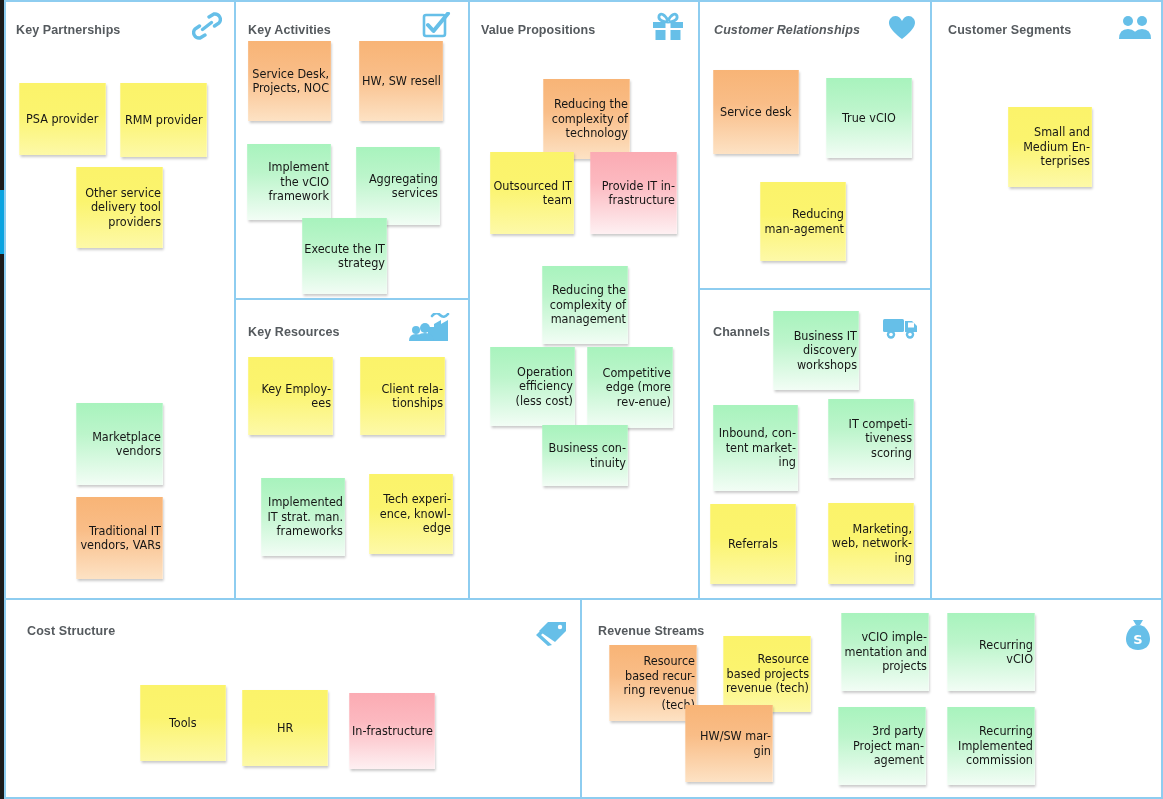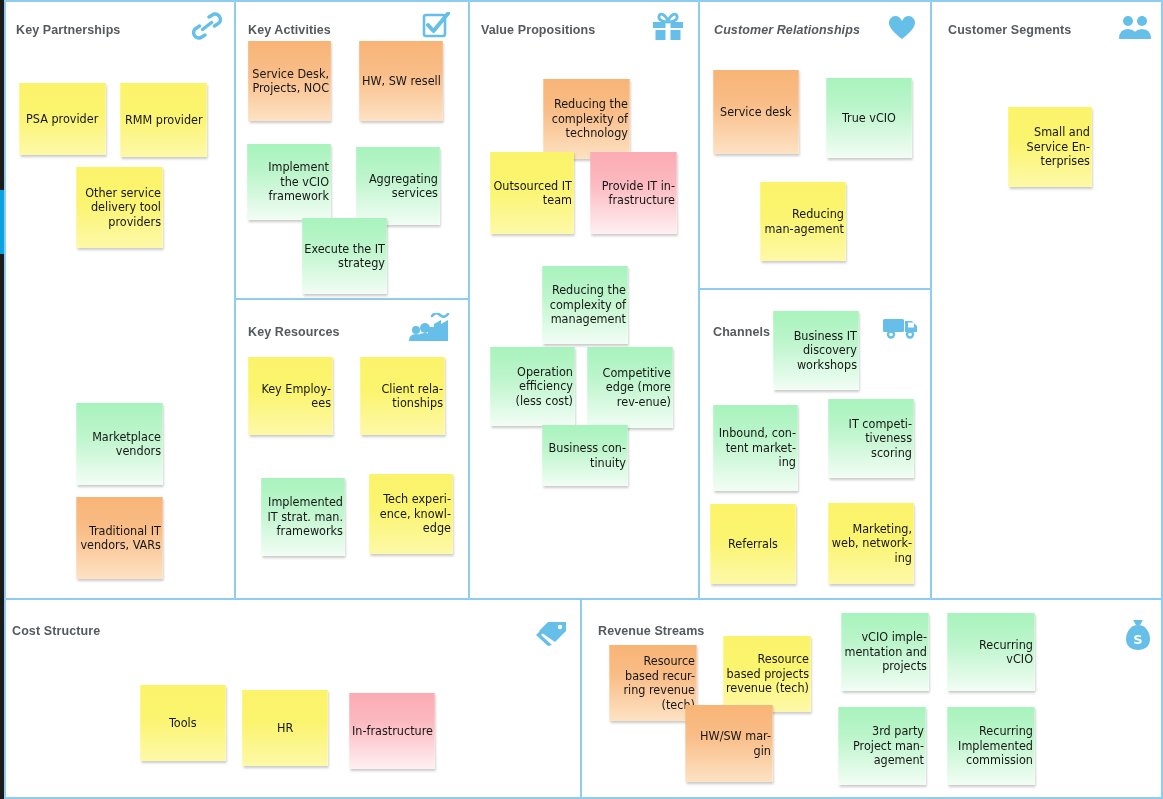--- a/index.html
+++ b/index.html
@@ -70,21 +70,21 @@
   <div class="panel" style="left:4px;top:598px;width:578px;height:201px;"></div>
   <div class="panel" style="left:580px;top:598px;width:583px;height:201px;"></div>
 
   <div class="panel-title" style="left:16px;top:23px;">Key Partnerships</div>
   <div class="panel-title" style="left:248px;top:23px;">Key Activities</div>
   <div class="panel-title" style="left:248px;top:325px;">Key Resources</div>
   <div class="panel-title" style="left:481px;top:23px;">Value Propositions</div>
   <div class="panel-title" style="left:714px;top:23px;font-style:italic;">Customer Relationships</div>
   <div class="panel-title" style="left:713px;top:325px;">Channels</div>
   <div class="panel-title" style="left:948px;top:23px;">Customer Segments</div>
-  <div class="panel-title" style="left:12px;top:624px;">Cost Structure</div>
+  <div class="panel-title" style="left:27px;top:624px;">Cost Structure</div>
   <div class="panel-title" style="left:598px;top:624px;">Revenue Streams</div>
 
   <div class="panel-icon" style="left:192px;top:12px;">
     <svg width="30" height="28" viewBox="0 0 30 28">
       <g fill="none" stroke="#66bfe8" stroke-width="3.4" stroke-linecap="round">
         <path d="M17 5 L22 2 a5.5 5.5 0 0 1 5 9 L22.5 14"></path>
         <path d="M13 23 L8 26 a5.5 5.5 0 0 1 -5 -9 L7.5 14"></path>
         <path d="M10.5 17.5 L19.5 10.5"></path>
       </g>
     </svg>
@@ -248,21 +248,21 @@
       <span>IT competi-tiveness scoring</span>
     </div>
   <div class="note n-yellow" style="left:707px;top:504px;width:92px;height:80px;">
       <span>Referrals</span>
     </div>
   <div class="note n-yellow" style="left:825px;top:503px;width:92px;height:81px;">
       <span>Marketing, web, network-ing</span>
     </div>
 
   <div class="note n-yellow" style="left:1005px;top:107px;width:90px;height:80px;">
-      <span>Small and Service En-terprises</span>
+      <span>Small and Medium En-terprises</span>
     </div>
 
   <div class="note n-yellow" style="left:137px;top:685px;width:92px;height:76px;">
       <span>Tools</span>
     </div>
   <div class="note n-yellow" style="left:239px;top:690px;width:92px;height:76px;">
       <span>HR</span>
     </div>
   <div class="note n-pink" style="left:346px;top:693px;width:92px;height:76px;">
       <span>In-frastructure</span>

